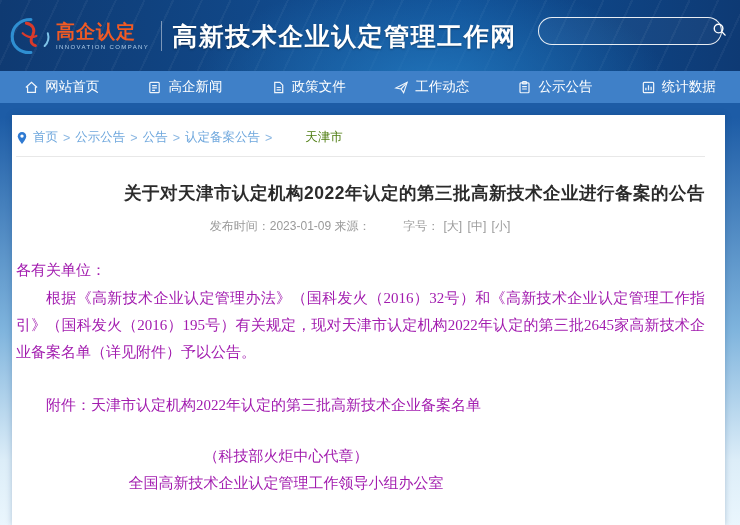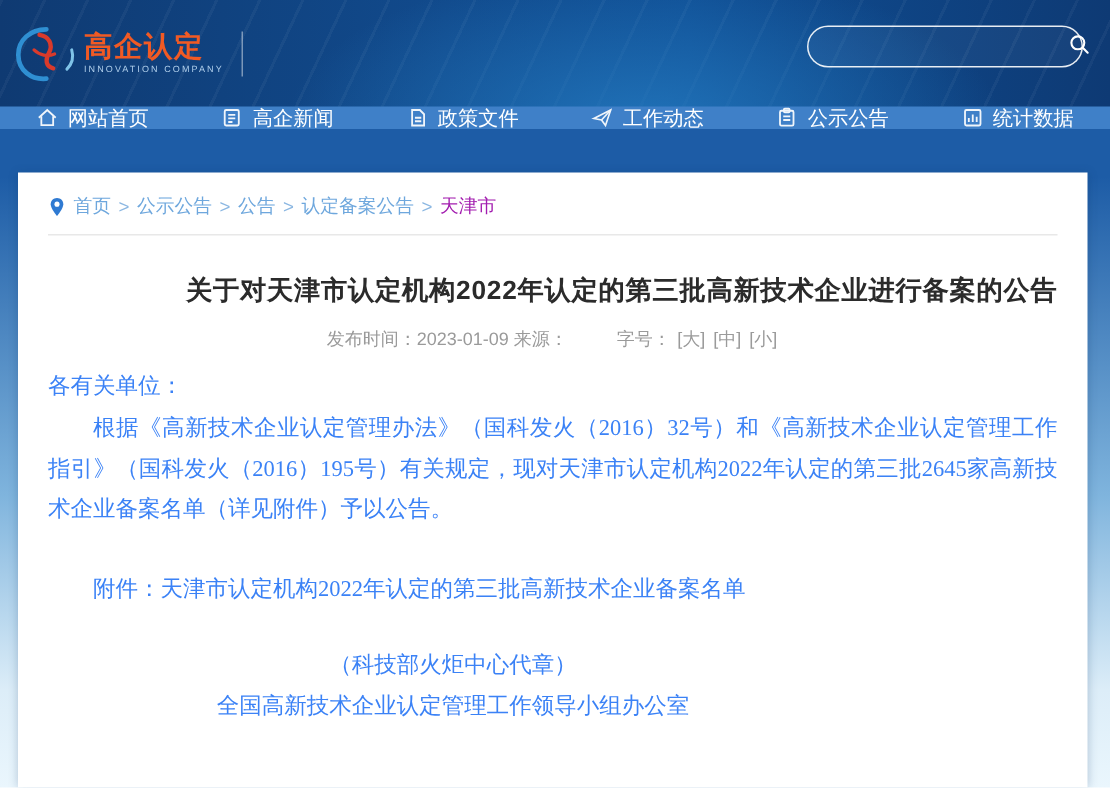--- a/index.html
+++ b/index.html
@@ -30,50 +30,50 @@
     border:1px solid rgba(255,255,255,.9);border-radius:14px;
     display:flex;align-items:center;background:rgba(255,255,255,.04);
   }
   .search-input{
     flex:1;height:20px;border:none;outline:none;background:transparent;
     color:#fff;font-size:12px;padding:0 6px 0 12px;
   }
   .search-btn{background:none;border:none;padding:0 9px 0 0;cursor:pointer;display:flex;align-items:center;}
   
   .main-nav{
-    position:absolute;top:71px;left:0;width:740px;height:15px;
+    position:absolute;top:71px;left:0;width:740px;height:32px;
     background:#3f80c8;display:flex;align-items:center;justify-content:space-around;
   }
   .nav-item{display:flex;align-items:center;gap:6px;color:#ffffff;font-size:13.5px;
     cursor:pointer;white-space:nowrap;}
   .nav-item svg{display:block;opacity:.92;}
   
   .content-card{
     position:absolute;left:12px;right:15px;top:115px;bottom:0;
     background:#ffffff;box-shadow:0 0 6px rgba(10,50,100,.25);
-    padding:14px 20px 0 20px;box-sizing:border-box;
+    padding:14px 20px 0 4px;box-sizing:border-box;
   }
   .breadcrumb{display:flex;align-items:center;font-size:12.5px;color:#6ea7dd;gap:5px;}
   .breadcrumb .crumb{color:#6ea7dd;cursor:pointer;}
   .breadcrumb .sep{color:#8bb7e2;}
-  .breadcrumb .crumb-current{color:#a21caf;cursor:pointer;}
+  .breadcrumb .crumb-current{color:#4d7c0f;cursor:pointer;margin-left:28px;}
   .crumb-rule{border:none;border-top:1px solid #e8e8e8;margin:10px 0 0 0;}
   .article-title{
     margin-top:24px;text-align:right;font-size:17.5px;font-weight:bold;color:#2b2b2b;
     letter-spacing:.5px;
   }
   .article-meta{
     margin-top:13px;text-align:center;font-size:12px;color:#9a9a9a;
   }
   .article-meta .size-btn{color:#9a9a9a;cursor:pointer;margin:0 1px;}
   .meta-gap{display:inline-block;width:26px;}
   
   .article-body{
-    margin-top:10px;font-family:"Liberation Serif",serif;
-    font-size:15px;color:#3b82f6;line-height:27px;
+    margin-top:22px;font-family:"Liberation Serif",serif;
+    font-size:15px;color:#a21caf;line-height:27px;
   }
   .salutation{}
   .body-para{text-indent:2em;text-align:justify;margin-top:1px;}
   .attachment-line{text-indent:2em;margin-top:26px;}
   .signature-block{width:540px;text-align:center;margin-top:24px;line-height:27px;}
 </style>
 </head>
 <body>
 
 <div class="site-header">
@@ -85,20 +85,21 @@
         <path d="M20 9 C27 10 30 16 27 22 C24 27.5 24.5 32 30 33.5" stroke="#d93a2b" stroke-width="3.2" stroke-linecap="round" fill="none"></path>
         <path d="M16 20 C20 24 26 25 31 23" stroke="#d93a2b" stroke-width="2.4" stroke-linecap="round" fill="none"></path>
       </svg>
     </span>
     <span class="logo-text">
       <div class="logo-cn">高企认定</div>
       <div class="logo-en">INNOVATION COMPANY</div>
     </span>
   </div>
   <div class="logo-sep"></div>
+  <div class="site-title">高新技术企业认定管理工作网</div>
 
   <div class="search-box">
     <input class="search-input" type="text" placeholder="" style="">
     <button class="search-btn">
       <span>
         <svg width="15" height="15" viewBox="0 0 16 16" fill="none">
           <circle cx="7" cy="7" r="4.6" stroke="#ffffff" stroke-width="1.5"></circle>
           <path d="M10.5 10.5 L14 14" stroke="#ffffff" stroke-width="1.5" stroke-linecap="round"></path>
         </svg>
       </span>

